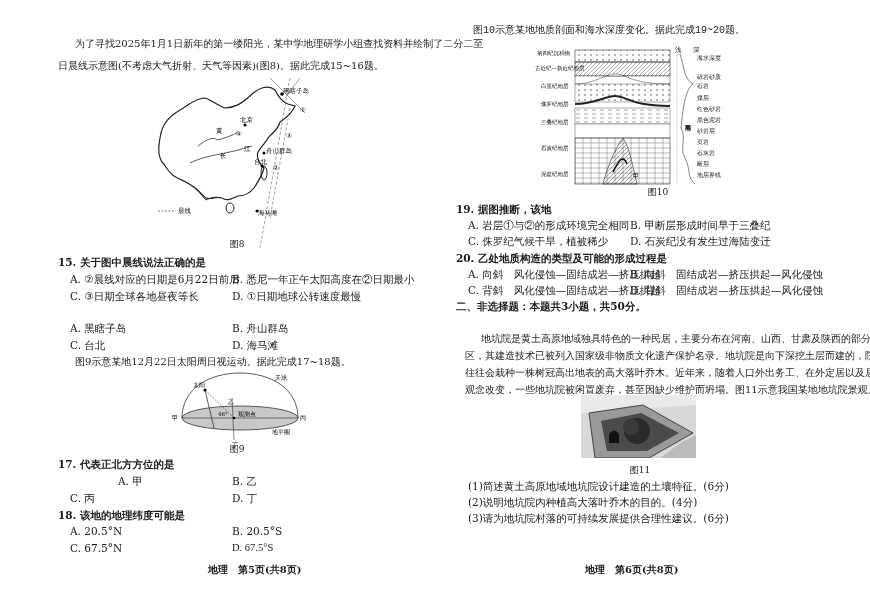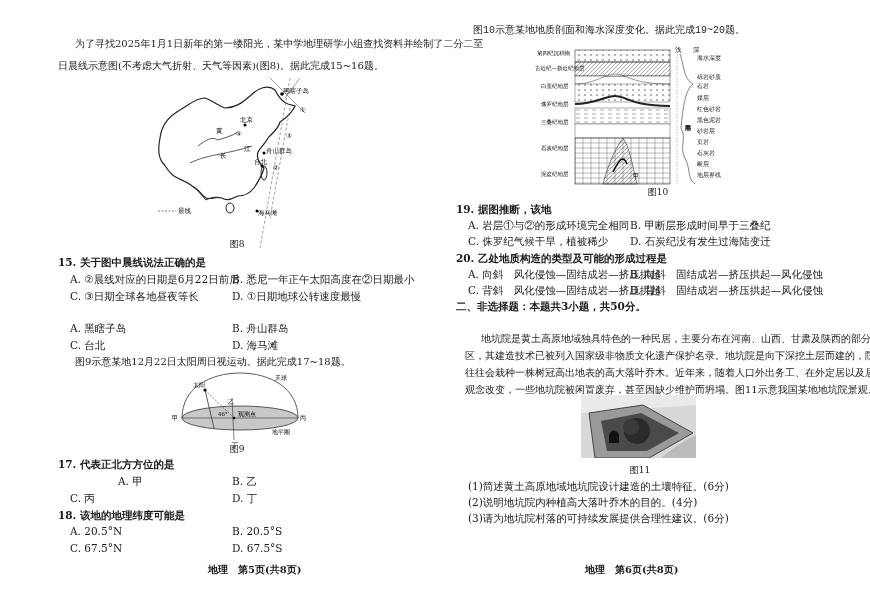--- a/index.html
+++ b/index.html
@@ -98,21 +98,21 @@
   <div class="abs q" style="left:58px;top:458px;">17. 代表正北方方位的是</div>
   <div class="opt" style="left:70px;top:475px;margin-left:48px;">A. 甲</div>
   <div class="opt" style="left:232px;top:475px;">B. 乙</div>
   <div class="opt" style="left:70px;top:492px;">C. 丙</div>
   <div class="opt" style="left:232px;top:492px;">D. 丁</div>
 
   <div class="abs q" style="left:58px;top:509px;">18. 该地的地理纬度可能是</div>
   <div class="opt" style="left:70px;top:525px;">A. 20.5°N</div>
   <div class="opt" style="left:232px;top:525px;">B. 20.5°S</div>
   <div class="opt" style="left:70px;top:542px;text-align:center;">C. 67.5°N</div>
-  <div class="opt" style="left:232px;top:542px;">D. 67.5°S</div>
+  <div class="opt" style="left:232px;top:542px;font-family:Liberation Serif, serif;">D. 67.5°S</div>
 
   <div class="footer" style="left:208px;top:563px;">地理　第5页(共8页)</div>
 </div>
 
 <div class="page right">
   <div class="abs" style="left:38px;top:23px;font-size:10px;font-family:Liberation Mono, monospace;">图10示意某地地质剖面和海水深度变化。据此完成19~20题。</div>
 
   <div class="abs" style="left:100px;top:48px;width:185px;height:140px;">
     <svg width="185" height="140" viewBox="0 0 185 140">
       <defs>

